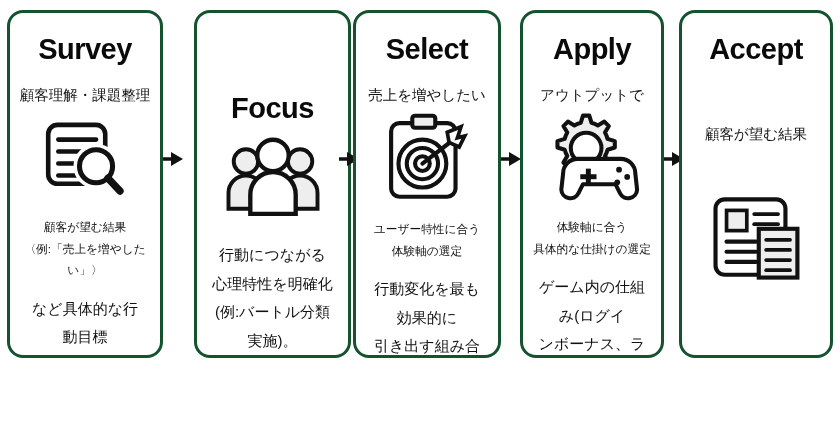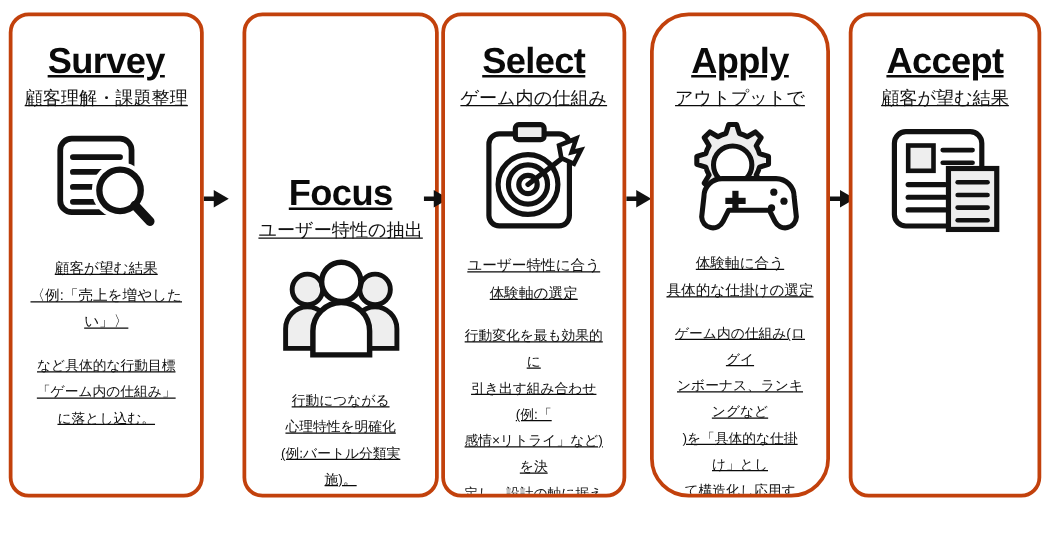--- a/index.html
+++ b/index.html
@@ -15,48 +15,47 @@
     overflow: hidden;
   }
   #flow {
     position: relative;
     width: 840px;
     height: 430px;
   }
   .card {
     position: absolute;
     top: 10px;
-    height: 388px;
+    height: 348px;
     background: #ffffff;
-    border: 3px solid #c2410c;
+    border: 3px solid #14532d;
     border-radius: 16px;
     box-sizing: border-box;
     display: flex;
     flex-direction: column;
     align-items: center;
     overflow: hidden;
-    text-decoration: underline;
   }
   .card.c0 { left: 7px;   width: 156px; }
   .card.c1 { left: 194px; width: 157px; justify-content: flex-end; }
   .card.c2 { left: 353px; width: 148px; align-items: center; }
-  .card.c3 { left: 520px; width: 144px; border-radius: 31px; }
-  .card.c4 { left: 679px; width: 154px; }
+  .card.c3 { left: 520px; width: 144px; }
+  .card.c4 { left: 679px; width: 154px; gap: 39px; }
 
   .title {
     margin-top: 22px;
     font-size: 29px;
     font-weight: bold;
     letter-spacing: -0.5px;
     line-height: 1;
     color: #0a0a0a;
     white-space: nowrap;
   }
   .subtitle {
-    margin-top: 8px;
+    margin-top: 24px;
     font-size: 14.5px;
     line-height: 1.1;
     color: #111111;
     white-space: nowrap;
   }
   .icon-wrap {
     margin-top: 8px;
     height: 96px;
     display: flex;
     align-items: center;
@@ -68,21 +67,21 @@
     line-height: 1.85;
     text-align: center;
     color: #111111;
     width: 100%;
     padding: 0 4px;
     box-sizing: border-box;
     white-space: pre-line;
   }
   .body-lower {
     margin-top: 14px;
-    font-size: 11px;
+    font-size: 15px;
     line-height: 1.9;
     text-align: center;
     color: #111111;
     width: 100%;
     padding: 0 15px;
     box-sizing: border-box;
     white-space: pre-line;
   }
 
   .arrow {
@@ -125,21 +124,20 @@
 
   <div class="arrow a0">
     <svg width="22" height="18" viewBox="0 0 22 18">
       <line x1="0" y1="9" x2="11" y2="9" stroke="#111" stroke-width="3.5"></line>
       <polygon points="8,2 20,9 8,16" fill="#111"></polygon>
     </svg>
   </div>
 
   <div class="card c1">
     <div class="title">Focus</div>
-    <div class="subtitle">ユーザー特性の抽出</div>
     <div class="icon-wrap">
       <svg width="96" height="86" viewBox="0 0 110 96">
         <circle cx="24" cy="28" r="14" fill="#eee" stroke="#111" stroke-width="4.5"></circle>
         <path d="M4 82 v-18 a20 20 0 0 1 20 -20 a20 20 0 0 1 20 20 v18 z" fill="#eee" stroke="#111" stroke-width="4.5"></path>
         <circle cx="86" cy="28" r="14" fill="#eee" stroke="#111" stroke-width="4.5"></circle>
         <path d="M66 82 v-18 a20 20 0 0 1 20 -20 a20 20 0 0 1 20 20 v18 z" fill="#eee" stroke="#111" stroke-width="4.5"></path>
         <circle cx="55" cy="21" r="18" fill="#fff" stroke="#111" stroke-width="5"></circle>
         <path d="M29 88 v-22 a26 26 0 0 1 26 -26 a26 26 0 0 1 26 26 v22 z" fill="#fff" stroke="#111" stroke-width="5"></path>
       </svg>
     </div>
@@ -150,21 +148,21 @@
 
   <div class="arrow a1">
     <svg width="22" height="18" viewBox="0 0 22 18">
       <line x1="0" y1="9" x2="11" y2="9" stroke="#111" stroke-width="3.5"></line>
       <polygon points="8,2 20,9 8,16" fill="#111"></polygon>
     </svg>
   </div>
 
   <div class="card c2">
     <div class="title">Select</div>
-    <div class="subtitle">ゲーム内の仕組み</div>
+    <div class="subtitle">売上を増やしたい</div>
     <div class="icon-wrap">
       <svg width="92" height="94" viewBox="0 0 100 102">
         <path d="M20 12 h52 a9 9 0 0 1 9 9 v62 a9 9 0 0 1 -9 9 h-52 a9 9 0 0 1 -9 -9 v-62 a9 9 0 0 1 9 -9 z" fill="#fff" stroke="#111" stroke-width="4.5"></path>
         <rect x="34" y="4" width="25" height="13" rx="3" fill="#eee" stroke="#111" stroke-width="4.5"></rect>
         <circle cx="45" cy="56" r="26" fill="none" stroke="#111" stroke-width="4.5"></circle>
         <circle cx="45" cy="56" r="17" fill="none" stroke="#111" stroke-width="4.5"></circle>
         <circle cx="45" cy="56" r="8" fill="none" stroke="#111" stroke-width="4.5"></circle>
         <line x1="45" y1="56" x2="84" y2="26" stroke="#111" stroke-width="4.5" stroke-linecap="round"></line>
         <path d="M72 22 l15 -6 l-4 12 l8 -2 l-6 12 l-11 -5 z" fill="#fff" stroke="#111" stroke-width="4"></path>
       </svg>

